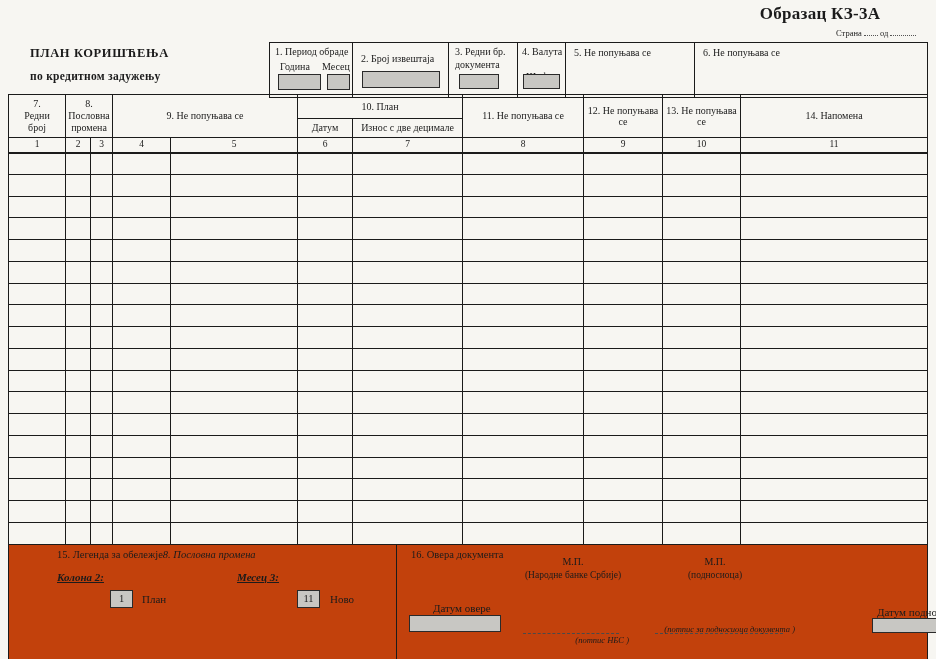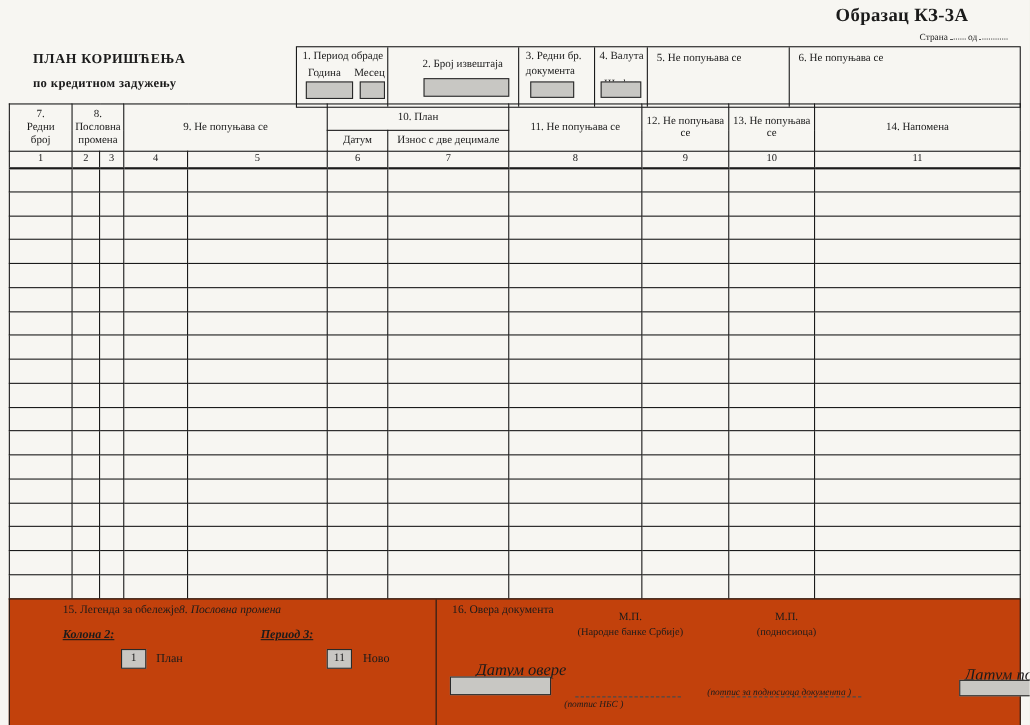--- a/index.html
+++ b/index.html
@@ -30,21 +30,21 @@
   .doc-title .t2{font-size:11.5px;font-weight:bold;margin-top:9px;letter-spacing:.3px;}
 
   
   .head-strip{
     position:absolute;left:269px;top:42px;width:659px;height:56px;
     border:1.5px solid #1b1b1b;box-sizing:border-box;
     display:flex;background:#f7f6f2;
   }
   .hcell{position:relative;border-right:1.5px solid #1b1b1b;box-sizing:border-box;font-size:10px;}
   .hcell:last-child{border-right:none;}
-  .hc1{width:83px;}.hc2{width:96px;margin-left:23px;}.hc3{width:69px;}.hc4{width:48px;}.hc5{width:129px;}.hc6{flex:1;}
+  .hc1{width:83px;}.hc2{width:96px;}.hc3{width:69px;}.hc4{width:48px;}.hc5{width:129px;}.hc6{flex:1;}
   .hlabel{position:absolute;white-space:nowrap;}
   .gbox{
     position:absolute;background:#c8c7c3;border:1px solid #2a2a2a;box-sizing:border-box;
   }
   .underl{border-bottom:1px solid #1b1b1b;padding-bottom:1px;}
 
   
   table.main{
     position:absolute;left:8px;top:94px;width:920px;
     border-collapse:collapse;table-layout:fixed;
@@ -73,23 +73,23 @@
   .legend-line .it{font-style:italic;}
   .kolona{position:absolute;font-size:11px;font-style:italic;text-decoration:underline;font-weight:bold;}
   .code-box{
     position:absolute;width:23px;height:18px;background:#c8c7c3;border:1px solid #2a2a2a;
     box-sizing:border-box;text-align:center;font-size:10.5px;line-height:16px;
   }
   .code-label{position:absolute;font-size:11px;}
   .f16-label{position:absolute;left:14px;top:4px;font-size:10.5px;}
   .mp{position:absolute;width:140px;text-align:center;font-size:10px;line-height:1.35;}
   .mp .sub{font-size:9.5px;}
-  .date-label{position:absolute;font-size:15px;white-space:nowrap;font-style:italic;}
+  .date-label{position:absolute;font-size:11px;white-space:nowrap;}
   .sig-line{position:absolute;border-top:1px dashed #4a4a4a;height:0;}
-  .sig-text{position:absolute;font-size:8.5px;font-style:italic;text-align:left;white-space:nowrap;}
+  .sig-text{position:absolute;font-size:8.5px;font-style:italic;text-align:right;white-space:nowrap;}
 </style>
 </head>
 <body>
 
 <div class="sheet">
 
   <div class="form-code">Образац КЗ-3А</div>
   <div class="page-line">
     <span>Страна</span>
     <span class="dots" style="width:14px"></span>
@@ -424,21 +424,21 @@
         </tr>
       </tbody>
   </table>
 
   <div class="footer">
     <div class="f-left">
       <div class="legend-line">
         <span>15. Легенда за обележје</span><span class="it">8.  Пословна промена</span>
       </div>
       <div class="kolona" style="left:4px;top:26px">Колона 2:</div>
-      <div class="kolona" style="left:184px;top:26px">Период 3:</div>
+      <div class="kolona" style="left:184px;top:26px">Месец 3:</div>
       <div class="code-box" style="left:57px;top:45px">1</div>
       <div class="code-label" style="left:89px;top:48px">План</div>
       <div class="code-box" style="left:244px;top:45px">11</div>
       <div class="code-label" style="left:277px;top:48px">Ново</div>
     </div>
     <div class="f-right">
       <div class="f16-label">16. Овера документа</div>
       <div class="mp" style="left:106px;top:10px">
         <div>М.П.</div>
         <div class="sub">(Народне банке Србије)</div>

